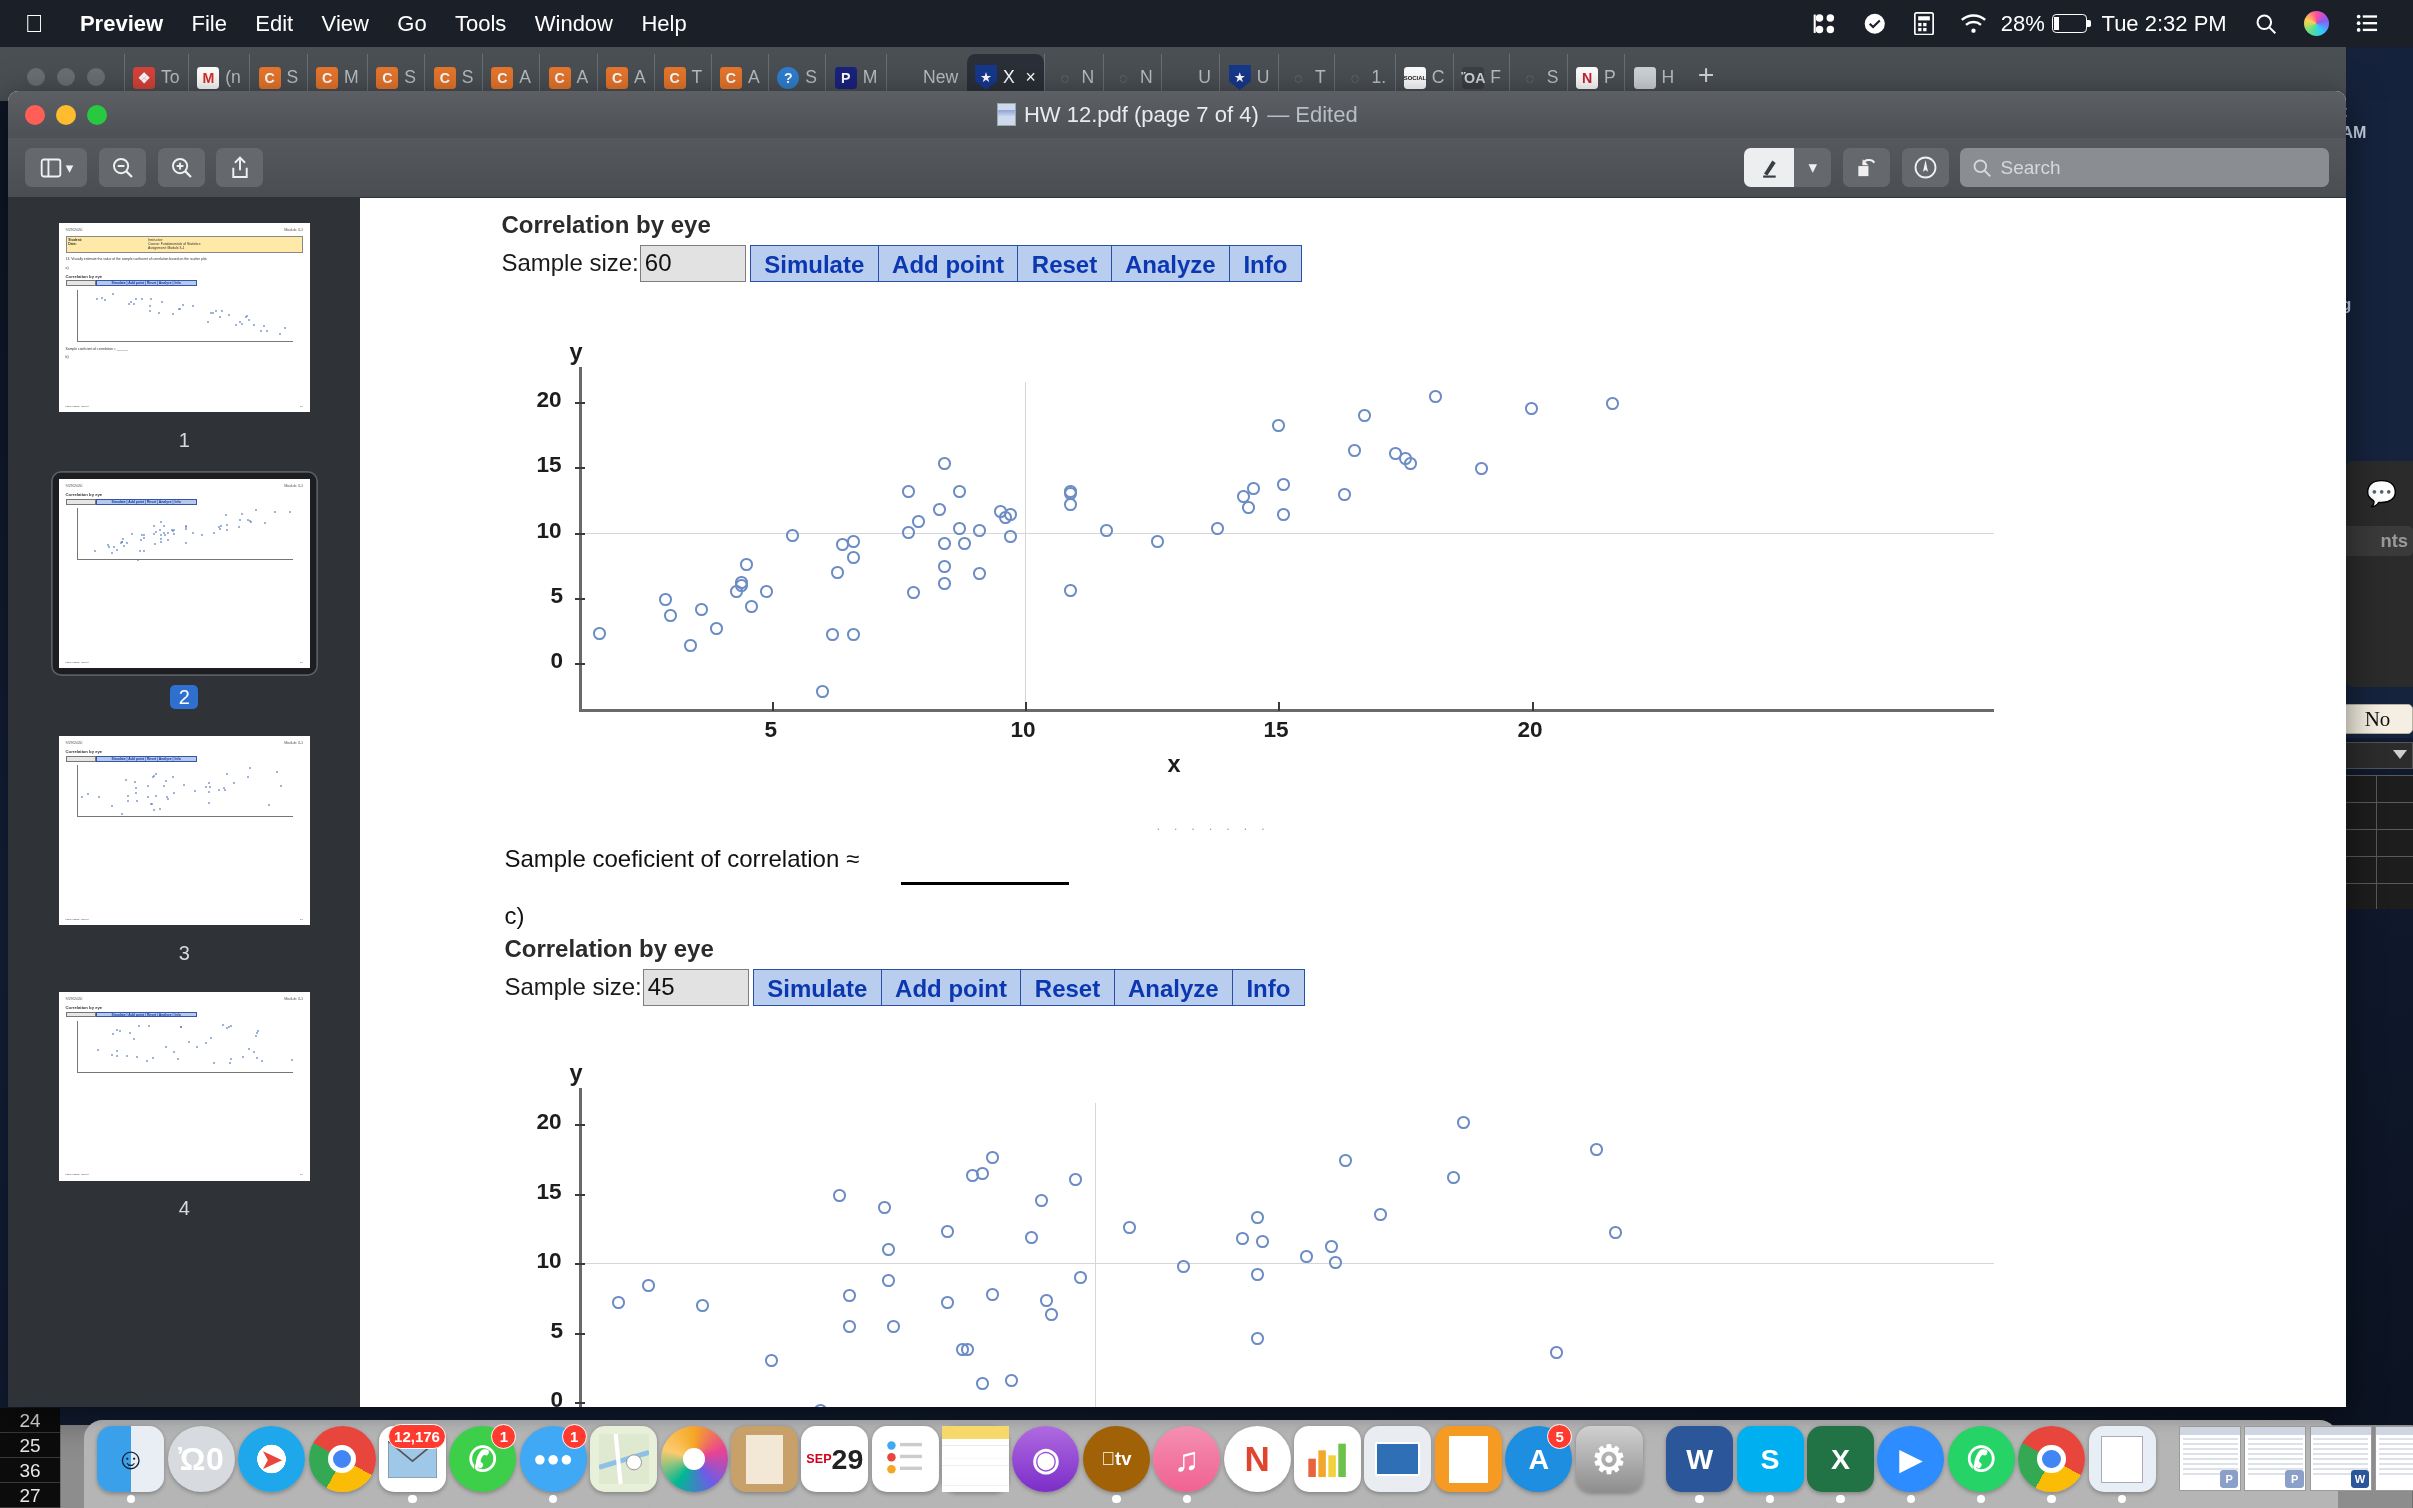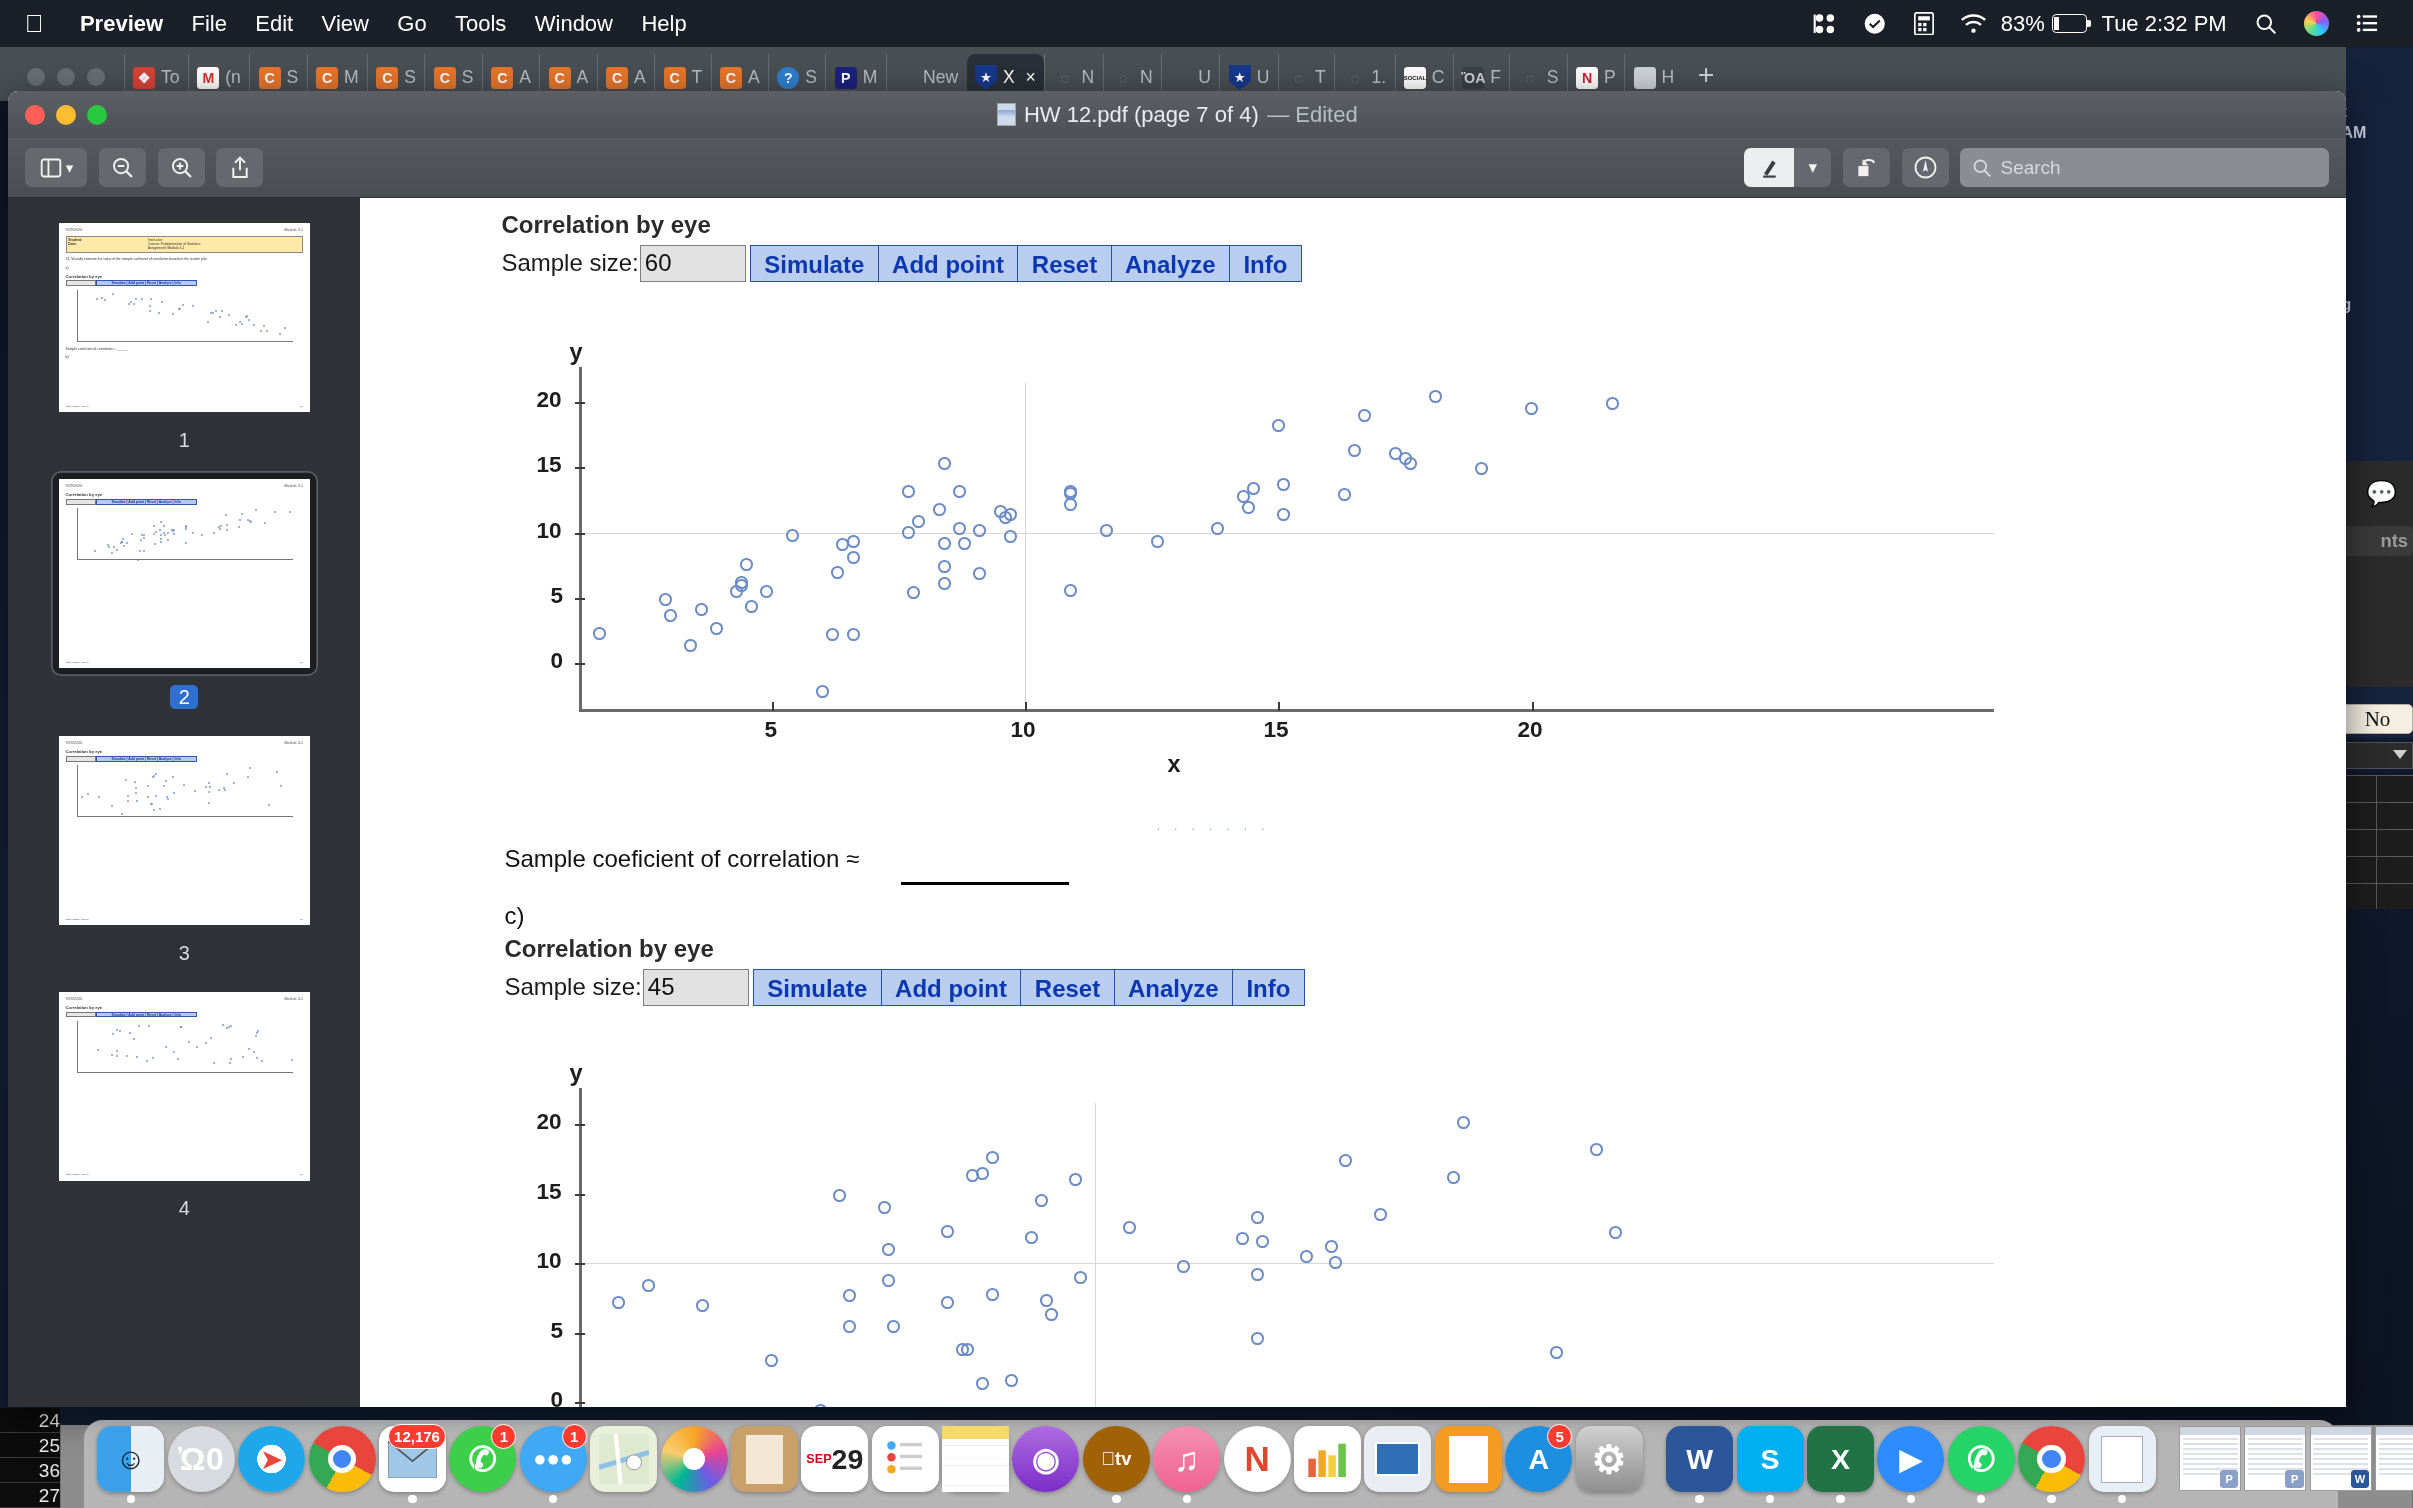--- a/index.html
+++ b/index.html
@@ -57,21 +57,21 @@
       linear-gradient(to bottom, #5a5a5a 0.8px, transparent 0.8px);
     background-size: 38px 27px;
   }
   
   #bg-sheet-rows {
     position: absolute; left: 0; top: 1408px; width: 60px; height: 101px;
     background: #0c0c0c; color: #e8e8e8;
     font-family: "Liberation Sans", sans-serif;
   }
   .sheet-row {
-    height: 25px; line-height: 25px; text-align: right;
+    height: 25px; line-height: 25px; text-align: center;
     font-size: 19px; border-bottom: 0.8px solid #3a3a3a;
   }
   #bg-sheet-grid {
     position: absolute; left: 60px; top: 1425px; width: 2353px; height: 84px;
     background: #8d8d8d;
     background-image: linear-gradient(to right, #6f6f6f 0.8px, transparent 0.8px);
     background-size: 147px 100%;
   }
 
   
@@ -386,21 +386,21 @@
           <rect x="11" y="19" width="4" height="4" fill="#fff"></rect>
         </svg>
     </div>
     <div class="mb-icon">
       <svg width="27" height="20" viewBox="0 0 32 24">
           <path d="M2 7a21 21 0 0128 0" stroke="#fff" stroke-width="3" fill="none"></path>
           <path d="M7 13a14 14 0 0118 0" stroke="#fff" stroke-width="3" fill="none"></path>
           <circle cx="16" cy="20" r="2.6" fill="#fff"></circle>
         </svg>
     </div>
-    <div id="mb-battery-pct">83%</div>
+    <div id="mb-battery-pct">28%</div>
     <div class="battery-shell">
         <div class="battery-fill"></div>
       </div>
     <div id="mb-clock">Tue 2:32 PM</div>
     <div class="mb-icon">
       <svg width="22" height="22" viewBox="0 0 26 26">
           <circle cx="11" cy="11" r="8" stroke="#fff" stroke-width="2.4" fill="none"></circle>
           <line x1="17" y1="17" x2="24" y2="24" stroke="#fff" stroke-width="2.4"></line>
         </svg>
     </div>

